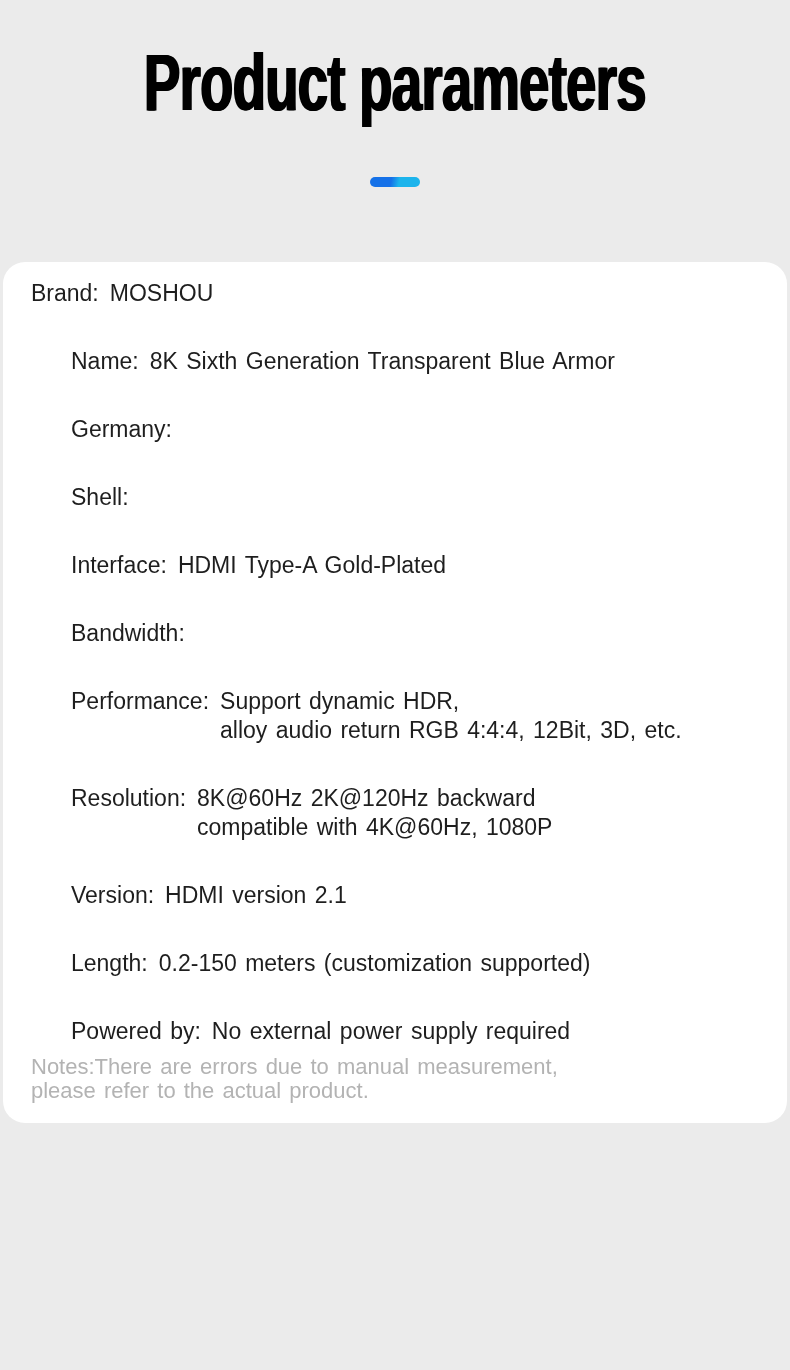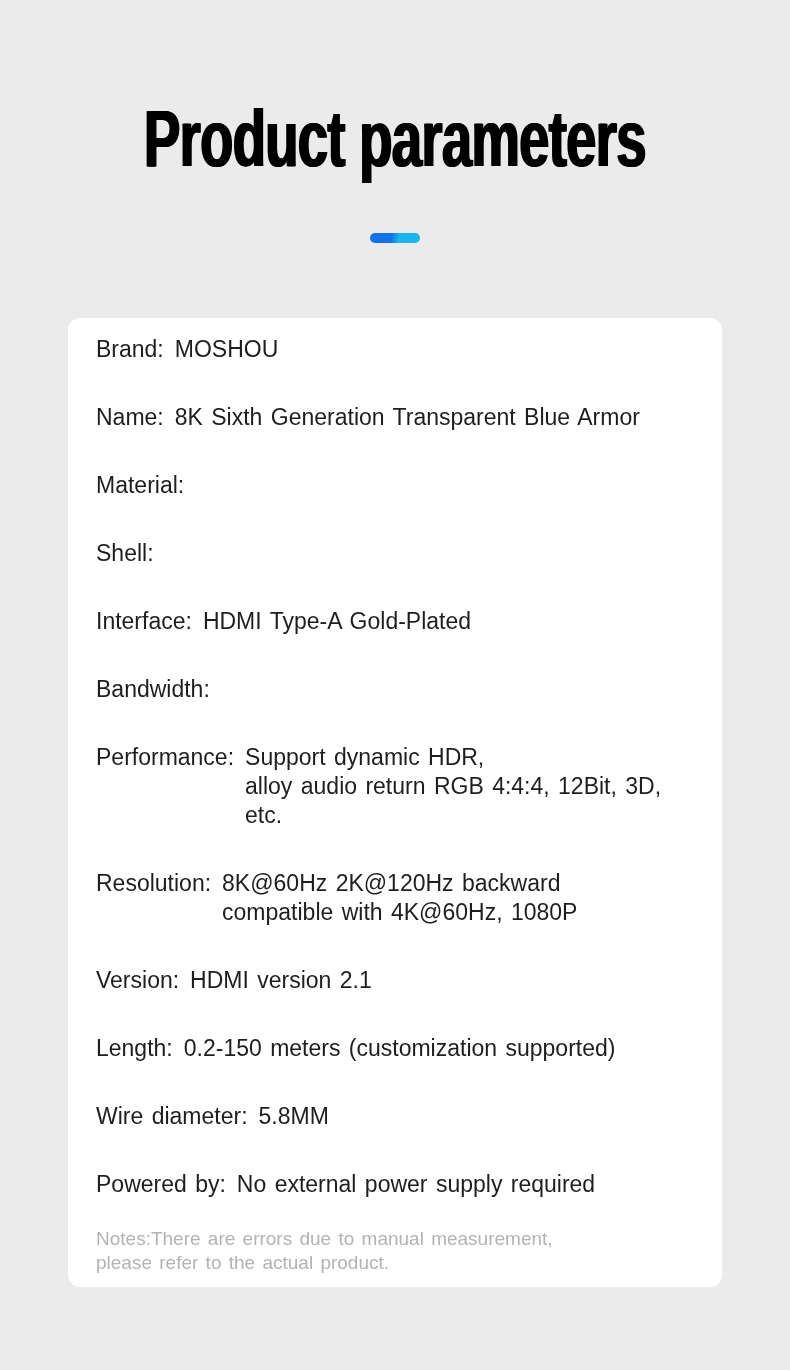--- a/index.html
+++ b/index.html
@@ -9,21 +9,21 @@
     background: var(--page-bg, #ebebeb);
   }
   .page {
     position: relative;
     width: 790px;
     height: 1370px;
     overflow: hidden;
     background: var(--page-bg, #ebebeb);
   }
   .title-wrap {
-    padding-top: 99px;
+    padding-top: 43px;
     text-align: center;
     white-space: nowrap;
   }
   .title {
     display: inline-block;
     font-size: 80px;
     line-height: 80px;
     font-weight: bold;
     color: var(--title-color, #000000);
     letter-spacing: -1px;
@@ -35,37 +35,37 @@
   .divider {
     width: 50px;
     height: 10px;
     border-radius: 5px;
     margin: 54px auto 0;
     background: linear-gradient(100deg,
       var(--accent-left, #1571e8) 42%,
       var(--accent-right, #1cb4ec) 58%);
   }
   .card {
-    width: 654px;
+    width: 784px;
     margin: 75px auto 0;
     background: var(--card-bg, #ffffff);
-    border-radius: 12px;
-    padding: 17px 28px 12px 28px;
+    border-radius: 22px;
+    padding: 17px 28px 20px 28px;
     color: var(--text-color, #1e1e1e);
     font-size: 23px;
     line-height: 29px;
     word-spacing: 2px;
   }
   .row { display: flex; align-items: flex-start; }
-  .row + .row { margin-top: 39px; }
+  .row + .row { margin-top: 39px; margin-left: 40px; }
   .row .label { white-space: nowrap; margin-right: 11px; }
   .row .value { flex: 1 1 auto; min-width: 0; }
   .notes {
-    margin-top: 28px;
-    font-size: 19px;
+    margin-top: 9px;
+    font-size: 22px;
     line-height: 24px;
     color: var(--notes-color, #b3b3b3);
     word-spacing: 2px;
   }
 </style>
 </head>
 <body>
 
 <div class="page">
 
@@ -85,21 +85,21 @@
     </div>
 
     <div class="row">
       <span class="label">Name:</span>
       <div class="value">
         <div>8K Sixth Generation Transparent Blue Armor</div>
       </div>
     </div>
 
     <div class="row">
-      <span class="label">Material:</span>
+      <span class="label">Germany:</span>
     </div>
 
     <div class="row">
       <span class="label">Shell:</span>
     </div>
 
     <div class="row">
       <span class="label">Interface:</span>
       <div class="value">
         <div>HDMI Type-A Gold-Plated</div>
@@ -133,26 +133,20 @@
       </div>
     </div>
 
     <div class="row">
       <span class="label">Length:</span>
       <div class="value">
         <div>0.2-150 meters (customization supported)</div>
       </div>
     </div>
 
-    <div class="row">
-      <span class="label">Wire diameter:</span>
-      <div class="value">
-        <div>5.8MM</div>
-      </div>
-    </div>
 
     <div class="row">
       <span class="label">Powered by:</span>
       <div class="value">
         <div>No external power supply required</div>
       </div>
     </div>
 
     <div class="notes">
       <div>Notes:There are errors due to manual measurement,</div>

